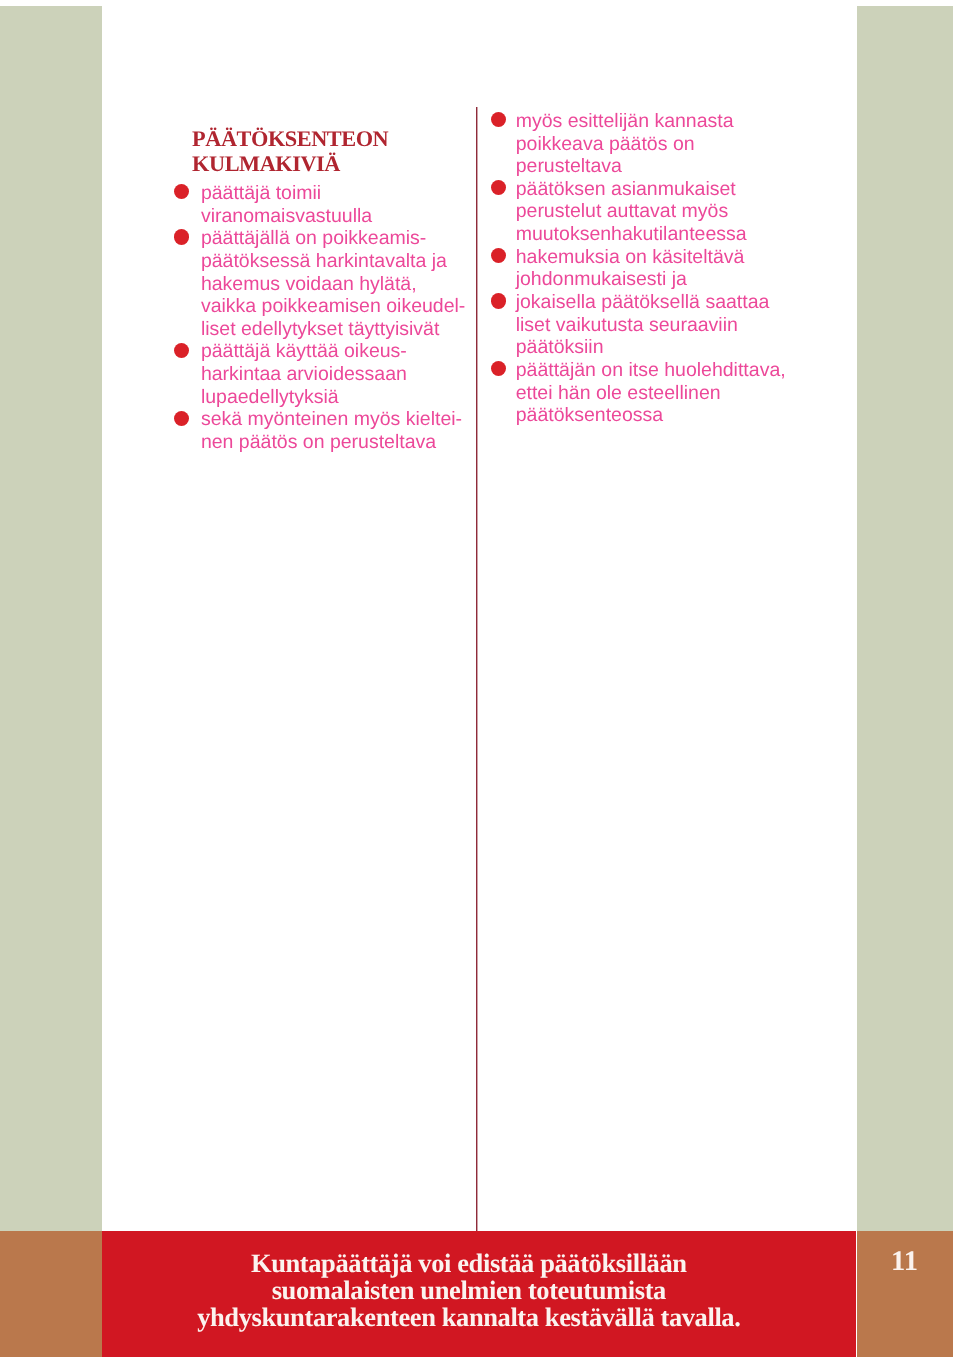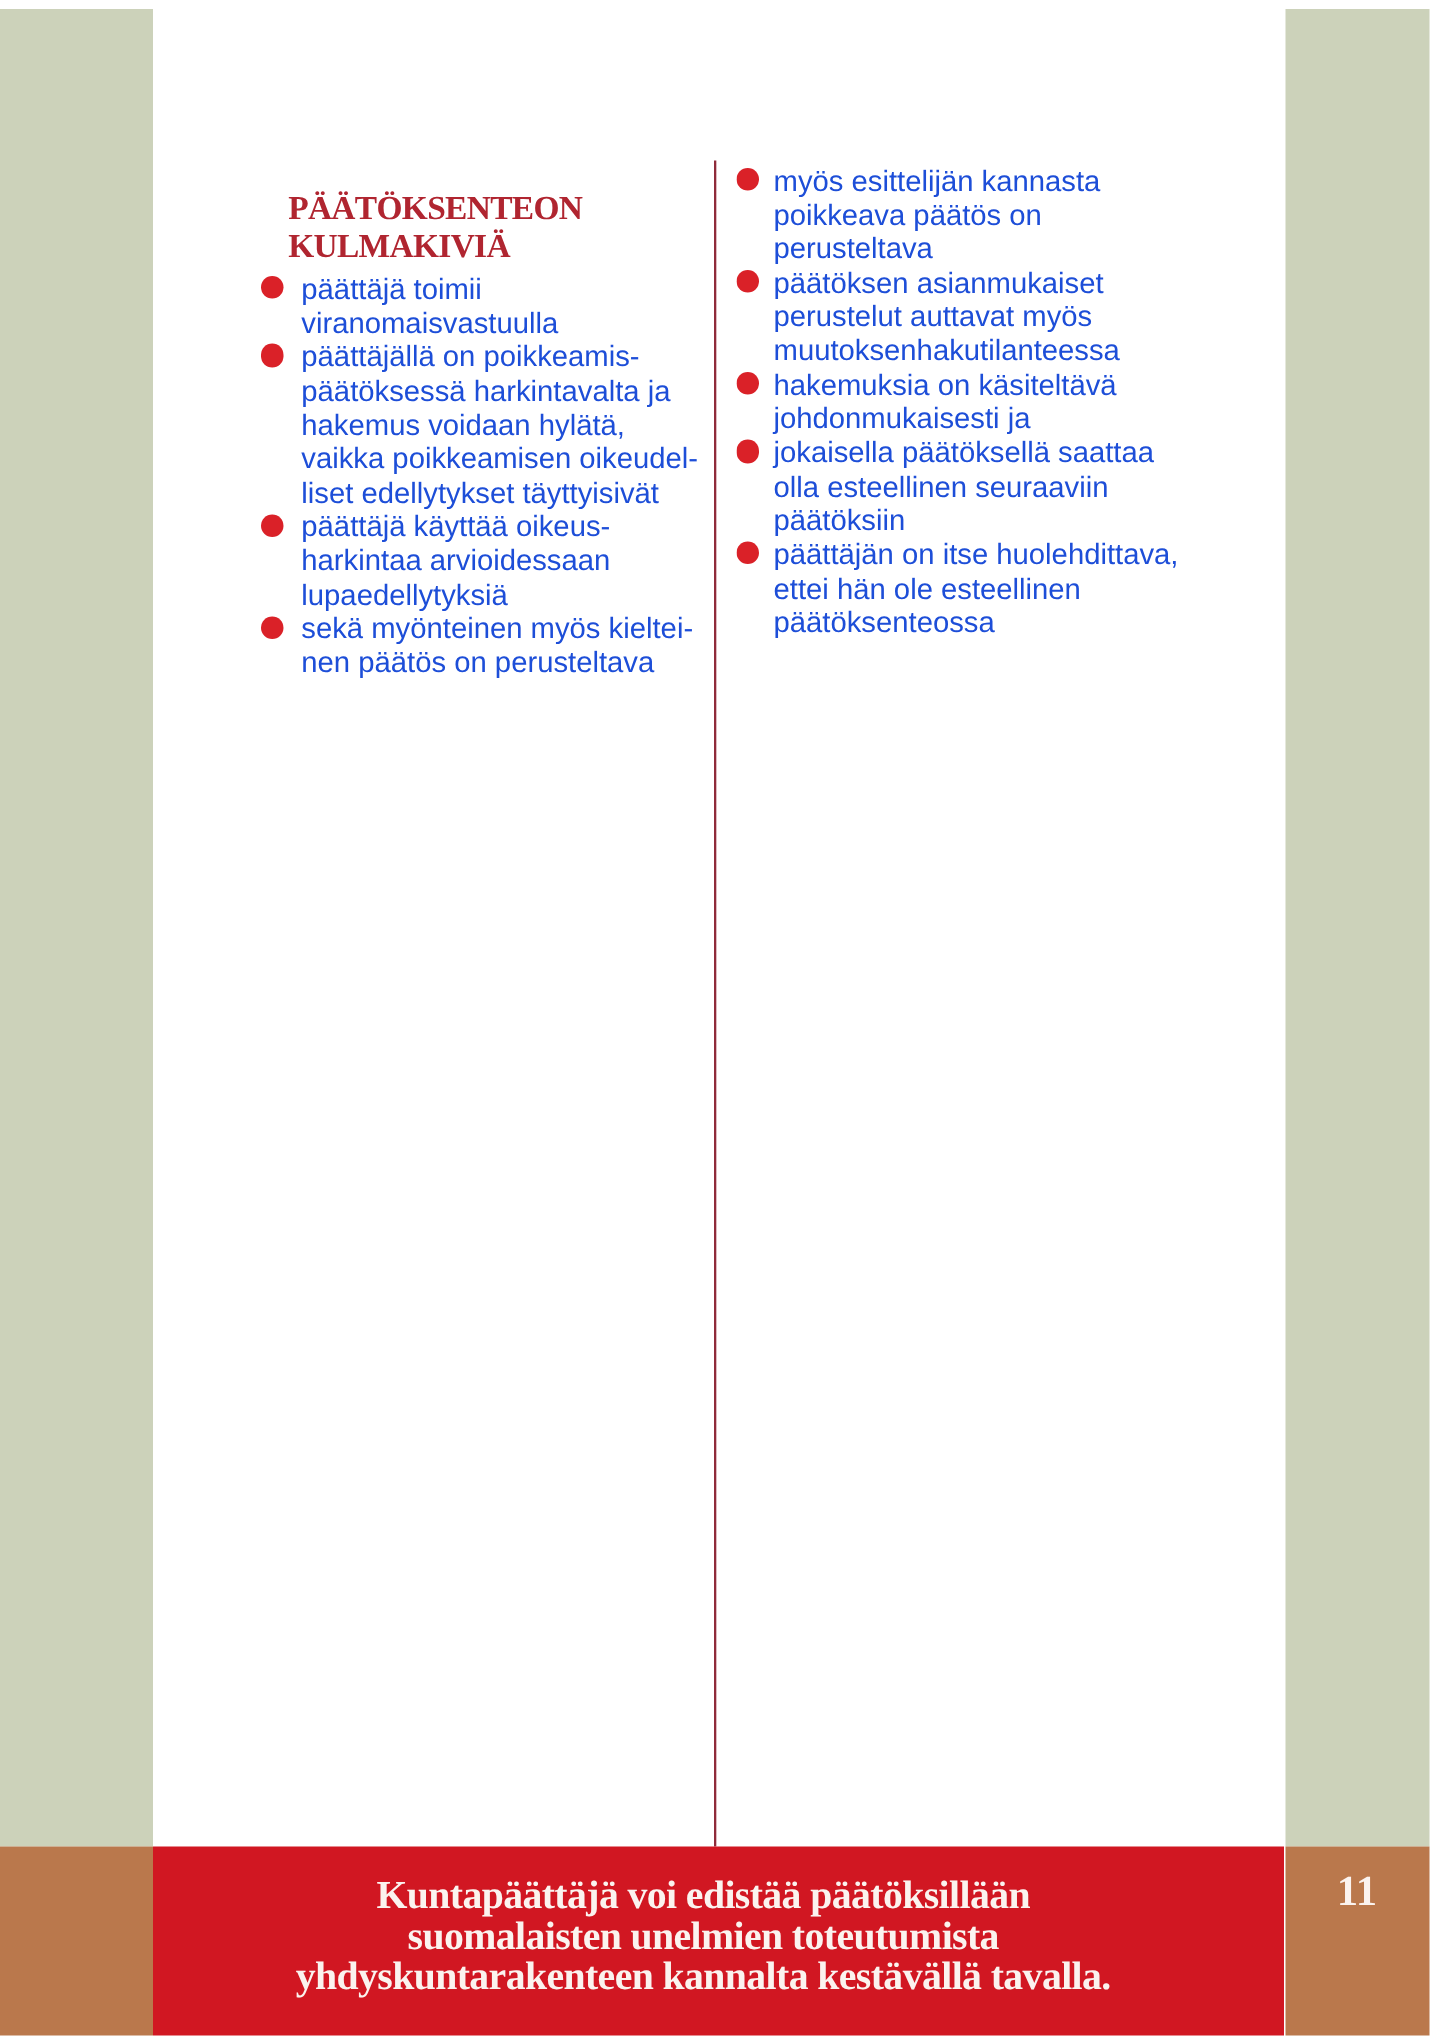--- a/index.html
+++ b/index.html
@@ -34,21 +34,21 @@
   .column-left{left:174.1px;}
   .column-right{left:491.1px;}
 
   .heading{position:absolute;left:0px;top:101.9px;margin:18px;
            font-family:"Liberation Serif",serif;font-weight:bold;
            color:#b02530;font-size:22.3px;line-height:25.4px;letter-spacing:-0.45px;}
 
   ul.bullets{margin:0;padding:0;list-style:none;position:absolute;left:0px;}
   #left-list{top:176px;}
   #right-list{top:103.9px;}
-  ul.bullets li{position:relative;padding-left:26.8px;color:#1d4ed8;
+  ul.bullets li{position:relative;padding-left:26.8px;color:#ec4899;
        font-size:19.5px;line-height:22.64px;white-space:nowrap;}
   #right-list li{padding-left:24.6px;}
   ul.bullets li .dot{position:absolute;left:0px;top:2.1px;
        width:15.4px;height:15.4px;border-radius:50%;background:#da2128;}
 
   
   .banner{position:absolute;left:102.3px;top:1224.6px;width:754.2px;height:126.4px;
           background:#d11722;}
   .banner-text{position:absolute;left:0px;top:19.4px;width:733px;text-align:center;
        color:#fbf3ef;font-family:"Liberation Serif",serif;font-weight:bold;
@@ -83,21 +83,21 @@
         <li><span class="dot"></span><span><div>päättäjä käyttää oikeus-</div><div>harkintaa arvioidessaan</div><div>lupaedellytyksiä</div></span></li>
         <li><span class="dot"></span><span><div>sekä myönteinen myös kieltei-</div><div>nen päätös on perusteltava</div></span></li>
       </ul>
   </div>
 
   <div class="column column-right">
     <ul class="bullets" id="right-list">
         <li><span class="dot"></span><span><div>myös esittelijän kannasta</div><div>poikkeava päätös on</div><div>perusteltava</div></span></li>
         <li><span class="dot"></span><span><div>päätöksen asianmukaiset</div><div>perustelut auttavat myös</div><div>muutoksenhakutilanteessa</div></span></li>
         <li><span class="dot"></span><span><div>hakemuksia on käsiteltävä</div><div>johdonmukaisesti ja</div></span></li>
-        <li><span class="dot"></span><span><div>jokaisella päätöksellä saattaa</div><div>olla esteellinen seuraaviin</div><div>päätöksiin</div></span></li>
+        <li><span class="dot"></span><span><div>jokaisella päätöksellä saattaa</div><div>liset vaikutusta seuraaviin</div><div>päätöksiin</div></span></li>
         <li><span class="dot"></span><span><div>päättäjän on itse huolehdittava,</div><div>ettei hän ole esteellinen</div><div>päätöksenteossa</div></span></li>
       </ul>
   </div>
 
   <div class="banner">
     <div class="banner-text" id="banner-text">
         <div>Kuntapäättäjä voi edistää päätöksillään</div>
         <div>suomalaisten unelmien toteutumista</div>
         <div>yhdyskuntarakenteen kannalta kestävällä tavalla.</div>
       </div>

